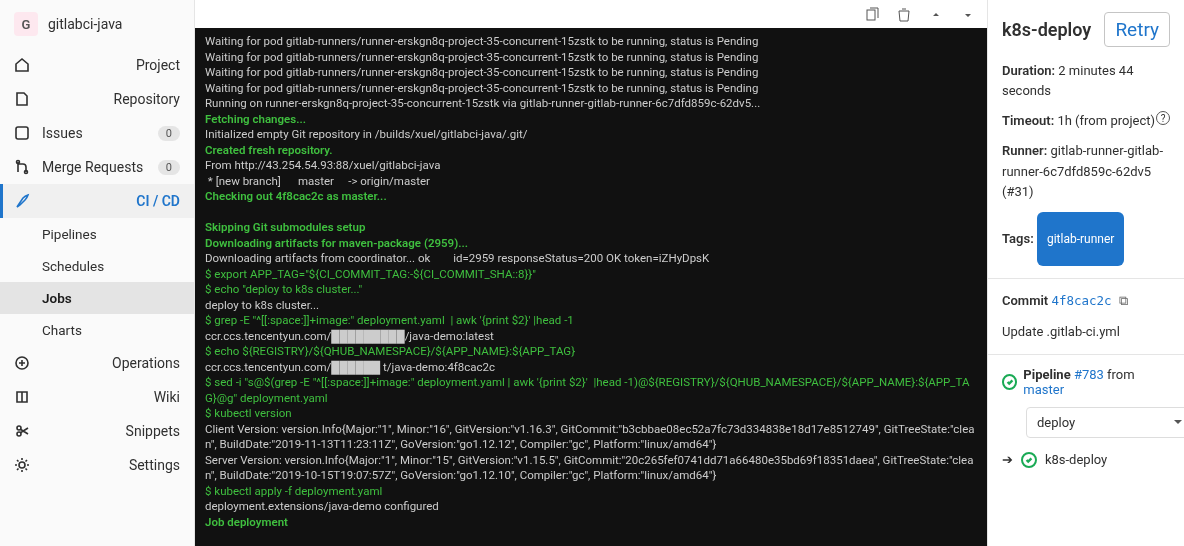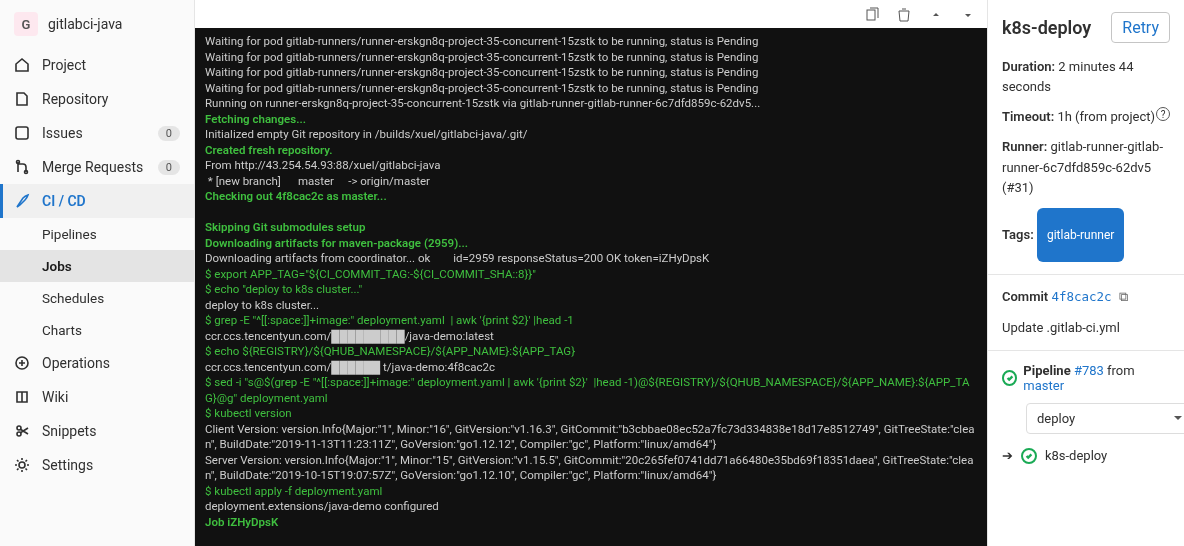--- a/index.html
+++ b/index.html
@@ -1,40 +1,40 @@
 <!DOCTYPE html>
 <html><head>
 <meta charset="utf-8">
 <style>
 * { margin: 0; padding: 0; box-sizing: border-box; font-family: -apple-system, BlinkMacSystemFont, "Segoe UI", Roboto, sans-serif; }
 body { display: flex; width: 1184px; height: 546px; overflow: hidden; background: #fff; }
 .sidebar { width: 195px; background: #fafafa; border-right: 1px solid #e5e5e5; display: flex; flex-direction: column; font-size: 14px; color: #303030; }
 .project-header { display: flex; align-items: center; gap: 10px; padding: 12px 14px; }
 .project-avatar { width: 24px; height: 24px; background: #fde8ef; color: #555; display: flex; align-items: center; justify-content: center; font-weight: 600; border-radius: 4px; font-size: 13px; }
 .project-name { font-weight: 400; font-size: 14px; }
-.nav-item { display: flex; align-items: center; gap: 12px; padding: 9px 14px; cursor: pointer; color: #303030; }
+.nav-item { display: flex; align-items: center; gap: 12px; padding: 9px 14px; cursor: pointer; color: #303030; justify-content: space-between; }
 .nav-item.active { color: #1f75cb; background: #f0f0f0; box-shadow: inset 3px 0 0 #1f75cb; font-weight: 600; }
 .nav-icon { width: 16px; height: 16px; display: flex; align-items: center; justify-content: center; }
 .nav-icon svg { width: 16px; height: 16px; fill: none; stroke: currentColor; stroke-width: 1.6; }
 .nav-badge { margin-left: auto; background: #e5e5e5; border-radius: 10px; font-size: 11px; padding: 1px 8px; color: #555; }
 .sub-item { padding: 8px 14px 8px 42px; cursor: pointer; color: #303030; font-size: 13.5px; }
 .sub-item.active { background: #e4e4e4; font-weight: 600; color: #1a1a1a; }
 
 .center { flex: 1; display: flex; flex-direction: column; background: #fff; min-width: 0; }
 .toolbar { display: flex; justify-content: flex-end; gap: 14px; padding: 6px 10px 4px; }
 .toolbar-icon { width: 18px; height: 18px; cursor: pointer; display: flex; align-items: center; justify-content: center; color: #555; }
 .toolbar-icon svg { width: 16px; height: 16px; fill: currentColor; }
 .terminal { flex: 1; background: #111; color: #ccc; font-family: "Menlo", "Consolas", monospace; font-size: 11.5px; line-height: 1.35; padding: 6px 10px; overflow: hidden; white-space: pre-wrap; word-break: break-all; }
 .terminal .green { color: #3fbf3f; }
 .terminal .bgreen { color: #3fbf3f; font-weight: 600; }
 
 .right { width: 197px; border-left: 1px solid #e5e5e5; padding: 12px 14px; font-size: 13.5px; color: #303030; overflow-y: auto; }
 .right-header { display: flex; justify-content: space-between; align-items: center; margin-bottom: 14px; }
 .job-title { font-size: 18px; font-weight: 600; }
-.retry-btn { border: 1px solid #c5c5c5; background: #fff; border-radius: 4px; padding: 5px 10px; font-size: 16px; color: #1f75cb; cursor: pointer; }
+.retry-btn { border: 1px solid #c5c5c5; background: #fff; border-radius: 4px; padding: 5px 10px; font-size: 19px; color: #1f75cb; cursor: pointer; }
 .meta { font-size: 13px; line-height: 1.55; margin-bottom: 10px; }
 .meta b { font-weight: 600; }
 .tag-chip { display: inline-block; background: #1f75cb; color: #fff; border-radius: 6px; padding: 18px 10px; font-size: 12px; }
 .help-ic { float: right; width: 14px; height: 14px; border: 1.3px solid #555; border-radius: 50%; font-size: 10px; display: inline-flex; align-items: center; justify-content: center; }
 .divider { border-top: 1px solid #e5e5e5; margin: 12px -14px; }
 .commit-sha { color: #1f75cb; font-family: monospace; font-size: 12.5px; }
 .copy-ic { color: #666; font-size: 13px; margin-left: 4px; cursor: pointer; }
 .pipeline-line { display: flex; align-items: center; gap: 6px; font-size: 13px; }
 .status-ic { width: 16px; height: 16px; border: 2px solid #1aaa55; border-radius: 50%; display: inline-flex; align-items: center; justify-content: center; color: #1aaa55; }
 .status-ic svg { width: 8px; height: 8px; stroke: #1aaa55; stroke-width: 3; fill: none; }
@@ -91,22 +91,22 @@
   </div>
   <div class="nav-item active">
     <span class="nav-icon">
         <svg viewBox="0 0 16 16">
           <path d="M5 11l-2 3 3-2 5-5c2-2 3-5 3-5s-3 1-5 3l-4 6z"></path>
         </svg>
       </span>
     <span>CI / CD</span>
   </div>
   <div class="sub-item">Pipelines</div>
+  <div class="sub-item">Schedules</div>
   <div class="sub-item active">Jobs</div>
-  <div class="sub-item">Schedules</div>
   <div class="sub-item">Charts</div>
 
   <div class="nav-item">
     <span class="nav-icon">
         <svg viewBox="0 0 16 16">
           <circle cx="8" cy="8" r="6"></circle>
           <path d="M5 8h6M8 5v6"></path>
         </svg>
       </span>
     <span>Operations</span>
@@ -186,21 +186,21 @@
 <span class="green">$ grep -E "^[[:space:]]+image:" deployment.yaml  | awk '{print $2}' |head -1</span>
 <span>ccr.ccs.tencentyun.com/█████████/java-demo:latest</span>
 <span class="green">$ echo ${REGISTRY}/${QHUB_NAMESPACE}/${APP_NAME}:${APP_TAG}</span>
 <span>ccr.ccs.tencentyun.com/██████ t/java-demo:4f8cac2c</span>
 <span class="green">$ sed -i "s@$(grep -E "^[[:space:]]+image:" deployment.yaml | awk '{print $2}'  |head -1)@${REGISTRY}/${QHUB_NAMESPACE}/${APP_NAME}:${APP_TAG}@g" deployment.yaml</span>
 <span class="green">$ kubectl version</span>
 <span>Client Version: version.Info{Major:"1", Minor:"16", GitVersion:"v1.16.3", GitCommit:"b3cbbae08ec52a7fc73d334838e18d17e8512749", GitTreeState:"clean", BuildDate:"2019-11-13T11:23:11Z", GoVersion:"go1.12.12", Compiler:"gc", Platform:"linux/amd64"}</span>
 <span>Server Version: version.Info{Major:"1", Minor:"15", GitVersion:"v1.15.5", GitCommit:"20c265fef0741dd71a66480e35bd69f18351daea", GitTreeState:"clean", BuildDate:"2019-10-15T19:07:57Z", GoVersion:"go1.12.10", Compiler:"gc", Platform:"linux/amd64"}</span>
 <span class="green">$ kubectl apply -f deployment.yaml</span>
 <span>deployment.extensions/java-demo configured</span>
-<span class="bgreen">Job iZHyDpsK</span>
+<span class="bgreen">Job deployment</span>
 </div>
 </div>
 
 <div class="right">
   <div class="right-header">
     <div class="job-title">k8s-deploy</div>
     <button class="retry-btn">Retry</button>
   </div>
   <div class="meta"><b>Duration:</b><span> 2 minutes 44 seconds</span></div>
   <div class="meta"><b>Timeout:</b><span> 1h (from project)</span><span class="help-ic">?</span></div>

